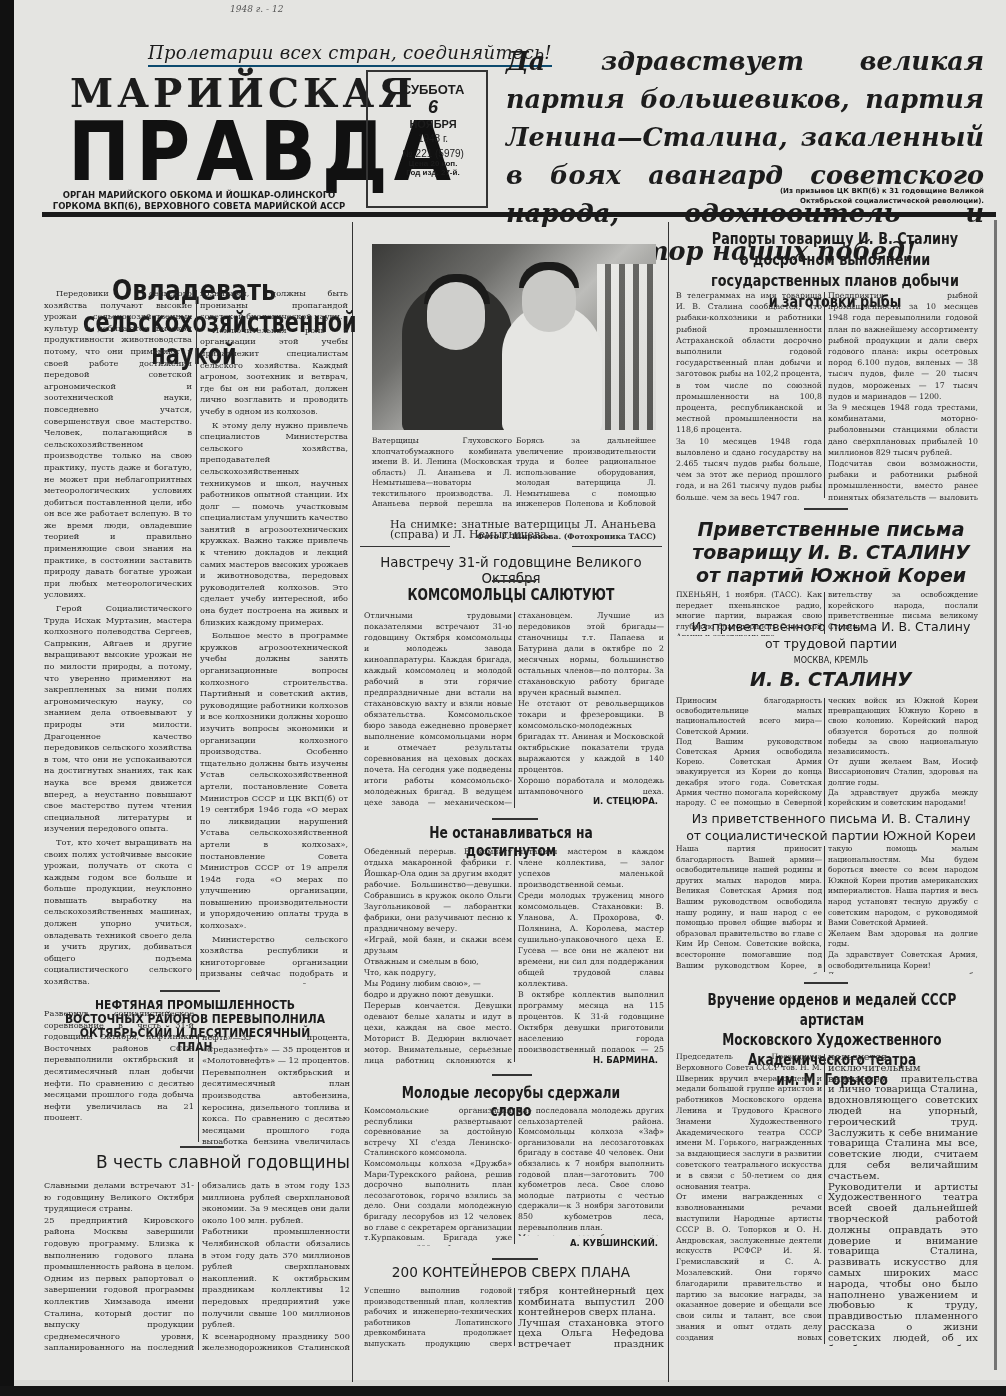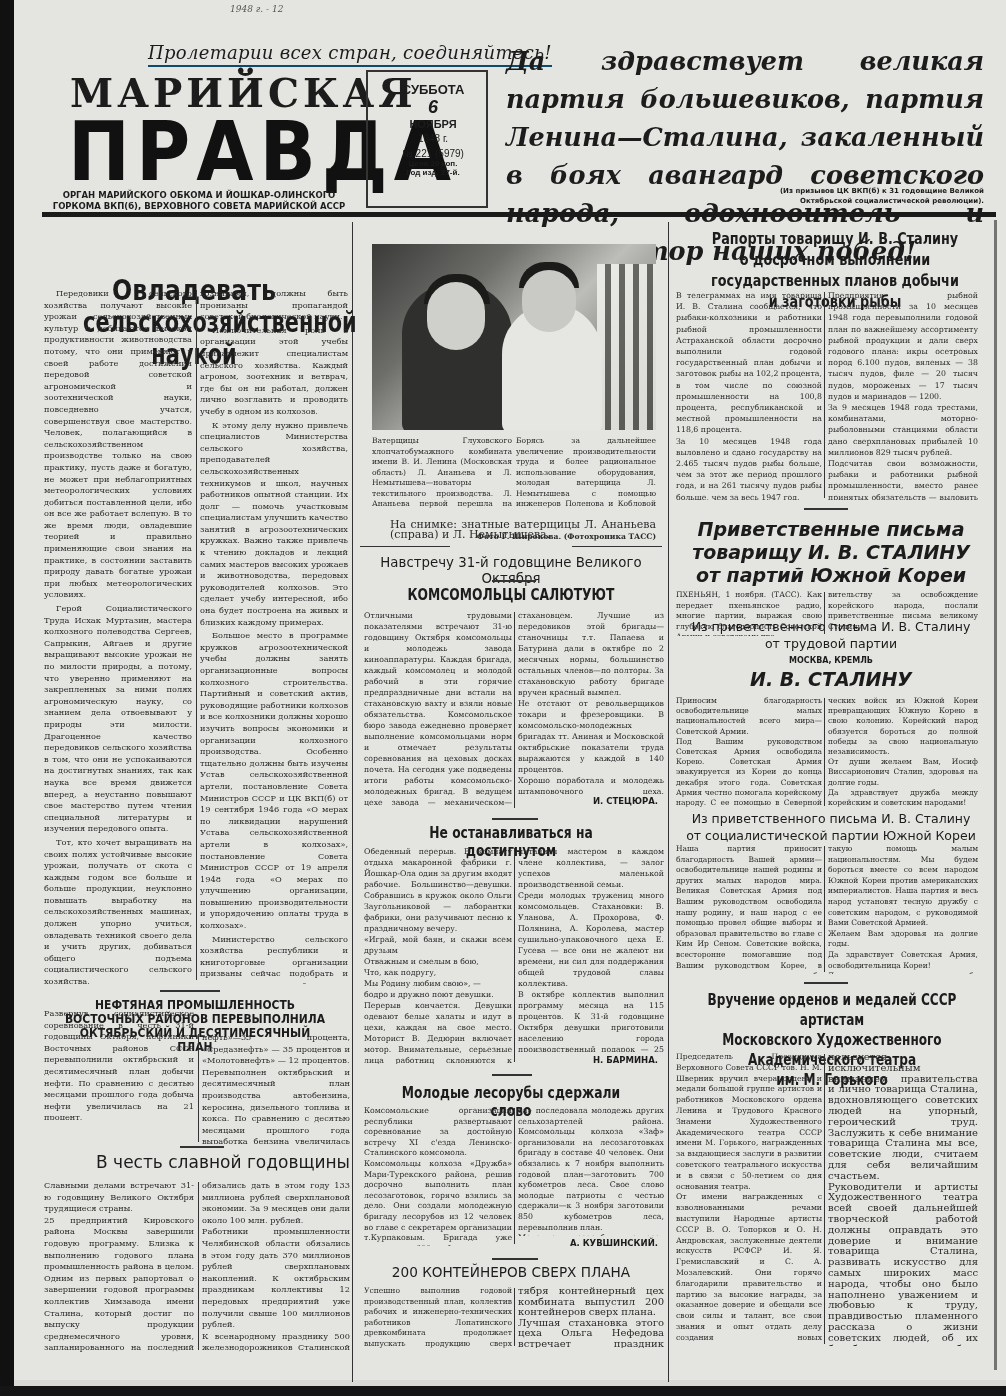--- a/index.html
+++ b/index.html
@@ -190,21 +190,21 @@
   <div>от партий Южной Кореи</div>
 </div>
 <div class="abs col" style="left:676px;top:590px;width:146px;height:46px;overflow:hidden;font-size:7.6px;line-height:10.5px;">ПХЕНЬЯН, 1 ноября. (ТАСС). Как передает пхеньянское радио, многие партии, выражая свою глубокую благодарность Советской Армии и советскому пра-</div>
 <div class="abs vrule" style="left:824px;top:592px;height:42px;"></div>
 <div class="abs col" style="left:828px;top:590px;width:150px;height:46px;overflow:hidden;font-size:7.6px;line-height:10.5px;">вительству за освобождение корейского народа, послали приветственные письма великому Сталину.</div>
 
 <div class="abs" style="left:676px;top:618px;width:310px;text-align:center;font-family:'DejaVu Sans',sans-serif;font-size:12.5px;line-height:17px;">
   <div>Из приветственного письма И. В. Сталину</div>
   <div>от трудовой партии</div>
 </div>
-<div class="abs" style="left:676px;top:656px;width:310px;text-align:center;font-family:'DejaVu Sans',sans-serif;font-weight:bold;font-size:8px;">МОСКВА, КРЕМЛЬ</div>
+<div class="abs" style="left:676px;top:656px;width:310px;text-align:center;font-family:'DejaVu Sans',sans-serif;font-weight:normal;font-size:8px;">МОСКВА, КРЕМЛЬ</div>
 <div class="abs ital-h" style="left:676px;top:668px;width:310px;font-size:19px;">И. В. СТАЛИНУ</div>
 <div class="abs col" style="left:676px;top:696px;width:146px;height:112px;overflow:hidden;font-size:7.5px;line-height:10.2px;white-space:pre-line;">Приносим благодарность освободительнице малых национальностей всего мира—Советской Армии.
 Под Вашим руководством Советская Армия освободила Корею. Советская Армия эвакуируется из Кореи до конца декабря этого года. Советская Армия честно помогала корейскому народу. С ее помощью в Северной Корее проведены демократические выборы и образовано народно-демократическое правительство во главе с Ким Ир Сеном. Мы требуем одновременной с советскими войсками эвакуации американских империалисти-</div>
 <div class="abs vrule" style="left:824px;top:698px;height:108px;"></div>
 <div class="abs col" style="left:828px;top:696px;width:150px;height:112px;overflow:hidden;font-size:7.5px;line-height:10.2px;white-space:pre-line;">ческих войск из Южной Кореи превращающих Южную Корею в свою колонию. Корейский народ обязуется бороться до полной победы за свою национальную независимость.
 От души желаем Вам, Иосиф Виссарионович Сталин, здоровья на долгие годы.
 Да здравствует дружба между корейским и советским народами!
 Да здравствует освободительница Кореи — Советская Армия!
 Да здравствует истинный друг корейского народа Иосиф Сталин!</div>
 

